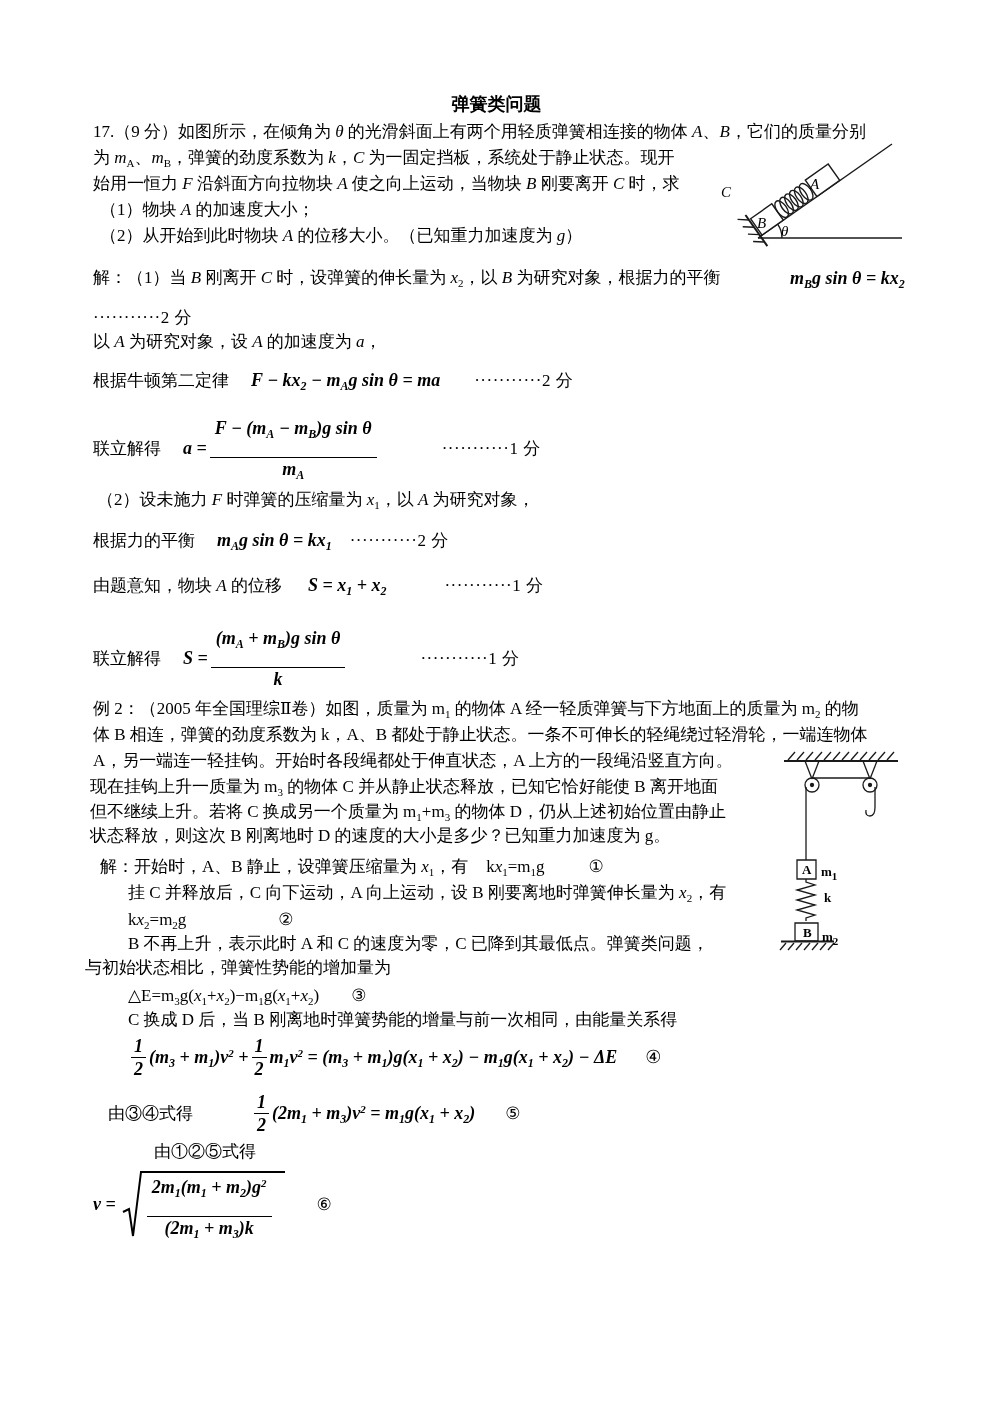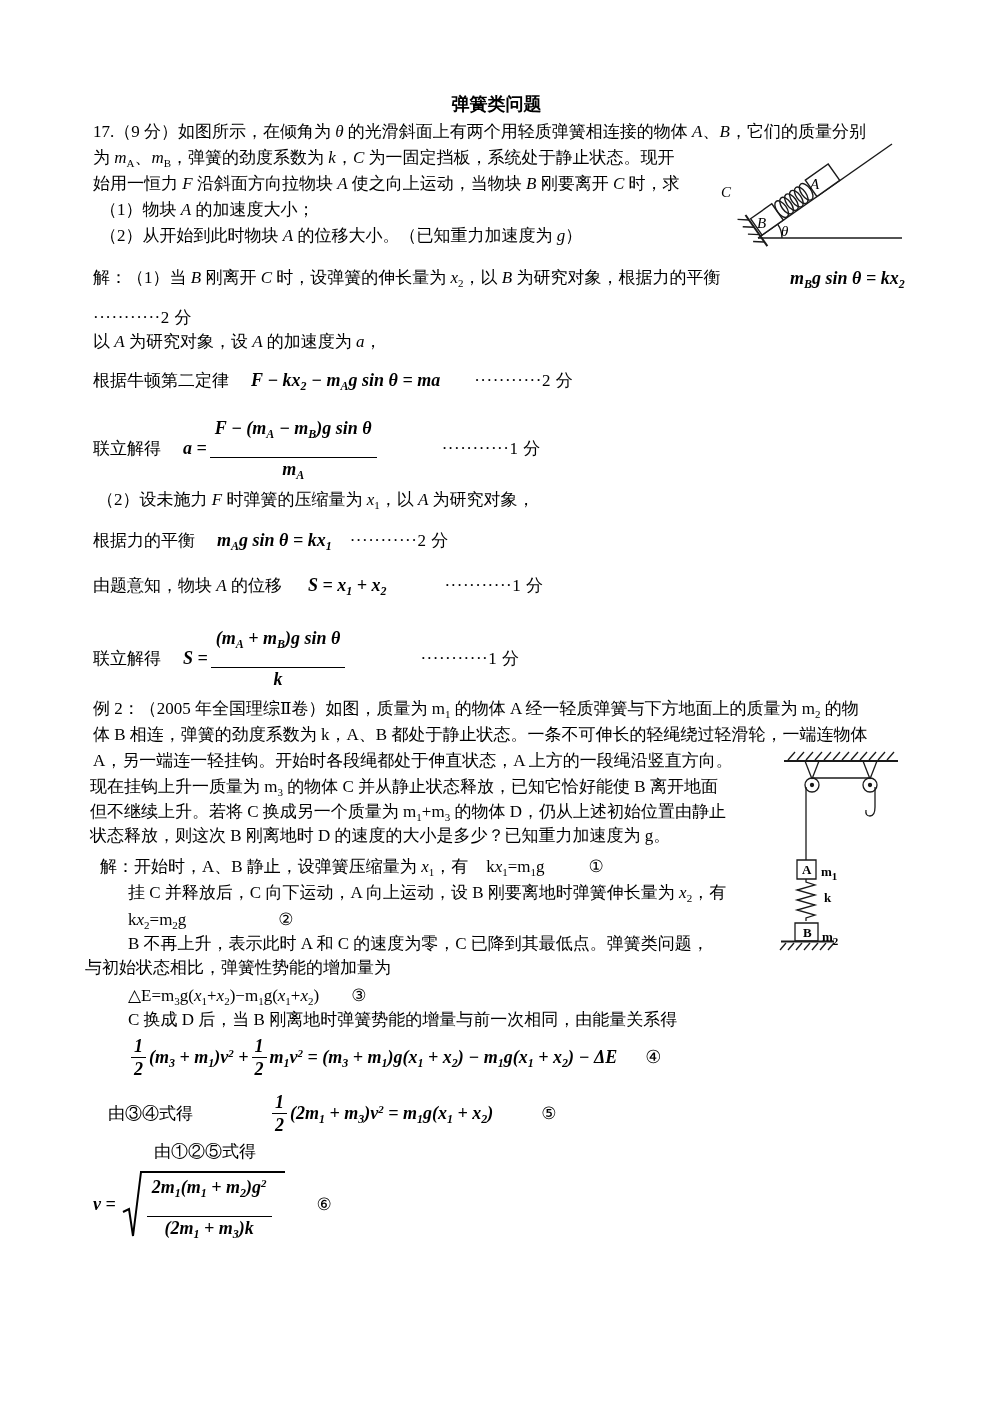--- a/index.html
+++ b/index.html
@@ -197,21 +197,21 @@
     </span>
     <span>(m<sub>3</sub> + m<sub>1</sub>)v<sup>2</sup> +</span>
     <span class="frac sm">
       <span class="fn">1</span>
       <span class="fd">2</span>
     </span>
     <span>m<sub>1</sub>v<sup>2</sup> = (m<sub>3</sub> + m<sub>1</sub>)g(x<sub>1</sub> + x<sub>2</sub>) − m<sub>1</sub>g(x<sub>1</sub> + x<sub>2</sub>) − ΔE</span>
     <span class="plain" style="margin-left:28px;">④</span>
   </div>
 
-  <div class="ln fline" style="left:108px;top:1092px;gap:18px;">
+  <div class="ln fline" style="left:108px;top:1092px;">
     <span>由③④式得</span>
     <span class="fline mth" style="margin-left:58px;">
       <span class="frac sm">
         <span class="fn">1</span>
         <span class="fd">2</span>
       </span>
       <span>(2m<sub>1</sub> + m<sub>3</sub>)v<sup>2</sup> = m<sub>1</sub>g(x<sub>1</sub> + x<sub>2</sub>)</span>
     </span>
     <span style="margin-left:30px;">⑤</span>
   </div>

